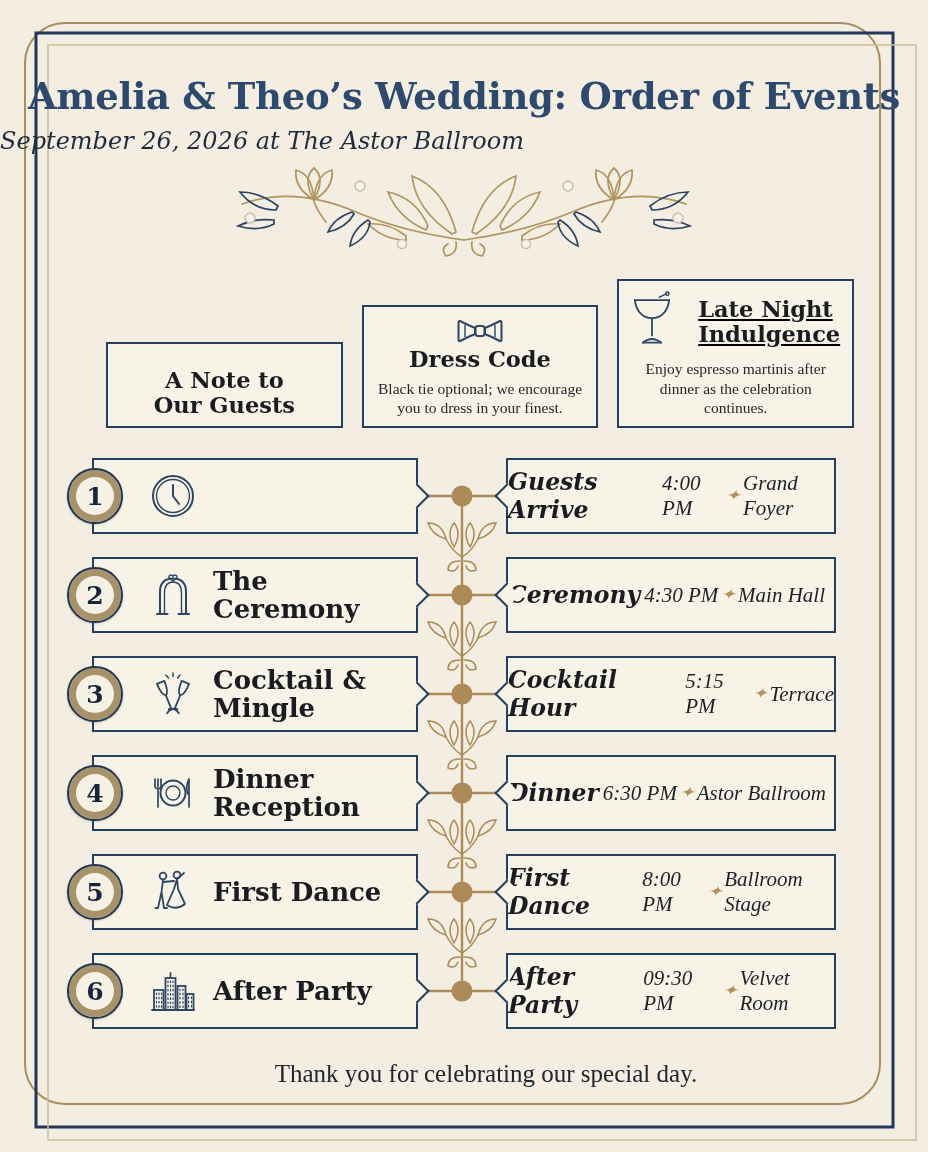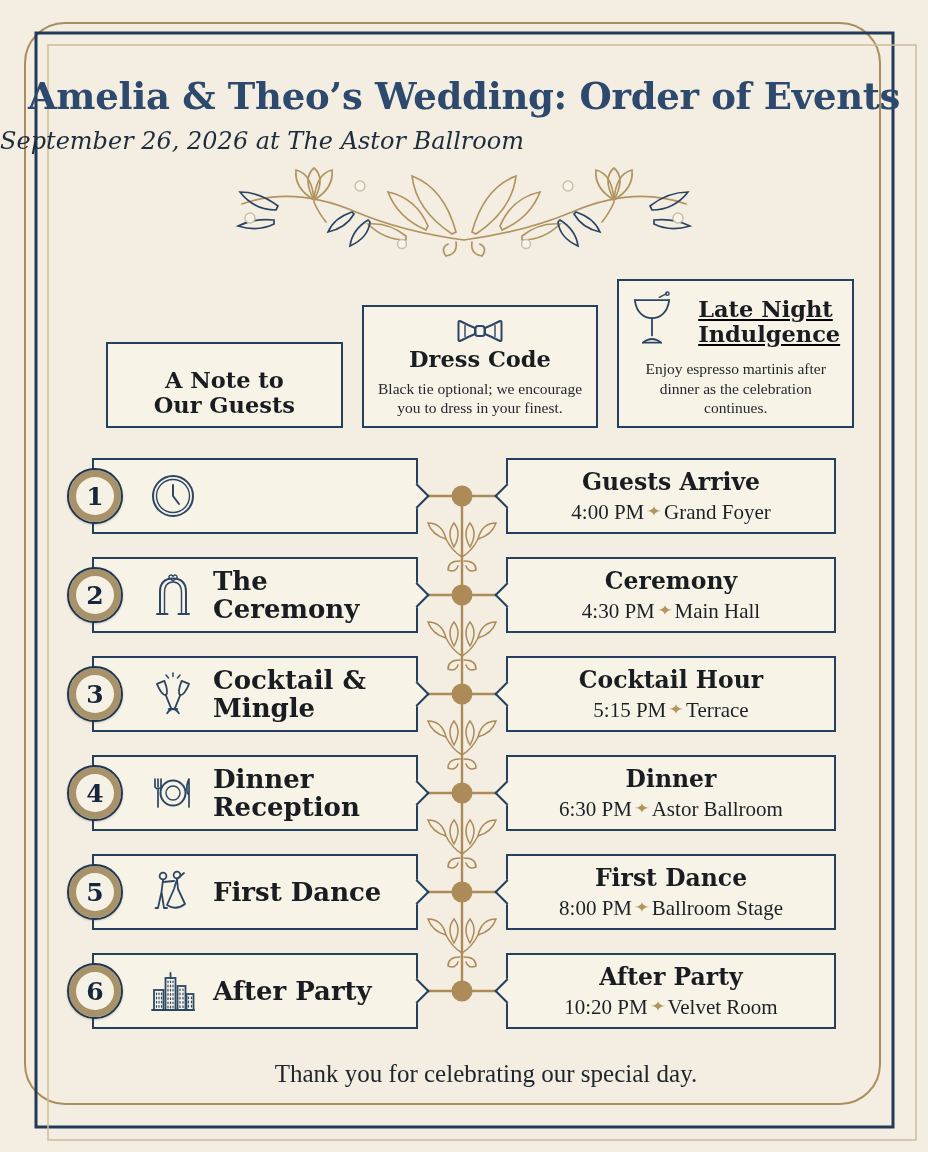--- a/index.html
+++ b/index.html
@@ -30,22 +30,22 @@
   
   .timeline{position:absolute;top:458px;left:92px;width:744px;height:571px;}
   .spine{position:absolute;left:0;top:0;}
   .t-row{position:relative;display:flex;height:76px;margin-bottom:23px;}
   .t-left{position:relative;width:326px;box-sizing:border-box;border:2.5px solid #24405f;
           background:#f7f3e7;display:flex;align-items:center;padding-left:56px;gap:17px;}
   .t-left::after{content:"";position:absolute;right:-10px;top:50%;width:16px;height:16px;
           background:#f7f3e7;transform:translateY(-50%) rotate(45deg);
           border-top:2.5px solid #24405f;border-right:2.5px solid #24405f;}
   .t-right{position:relative;margin-left:88px;flex:1;box-sizing:border-box;border:2.5px solid #24405f;
-          background:#f7f3e7;display:flex;flex-direction:column;justify-content:center;
-          align-items:center;gap:4px;}
+          background:#f7f3e7;display:flex;flex-direction:row;justify-content:flex-start;
+          align-items:center;gap:4px;font-style:italic;}
   .t-right::before{content:"";position:absolute;left:-10px;top:50%;width:16px;height:16px;
           background:#f7f3e7;transform:translateY(-50%) rotate(45deg);
           border-left:2.5px solid #24405f;border-bottom:2.5px solid #24405f;}
   .num-badge{position:absolute;left:-27px;top:50%;transform:translateY(-50%);
           width:52px;height:52px;border-radius:50%;background:#f6f1e5;
           border:2.5px solid #22374f;box-shadow:inset 0 0 0 7px #a8926a, 0 1px 2px rgba(60,50,30,.25);
           display:flex;align-items:center;justify-content:center;z-index:2;}
   .num{font-family:"DejaVu Serif",serif;font-weight:700;font-size:25px;color:#16263c;}
   .t-icon{display:flex;align-items:center;}
   .t-label{font-family:"DejaVu Serif",serif;font-weight:700;font-size:26px;line-height:1.08;
@@ -335,21 +335,21 @@
               <path d="M30,21 V40 M33,21 V40"></path>
               <path d="M38.5,29 V40 M41.5,29 V40"></path>
             </g>
           </svg>
         </span>
         <span class="t-label">After Party</span>
       </div>
       <div class="t-right">
         <div class="t-event">After Party</div>
         <div class="t-detail">
-          <span>10:20 PM</span>
+          <span>09:30 PM</span>
           <span class="t-star">✦</span>
           <span>Velvet Room</span>
         </div>
       </div>
     </div>
 
   </div>
 
   <div class="footer">Thank you for celebrating our special day.</div>
 

